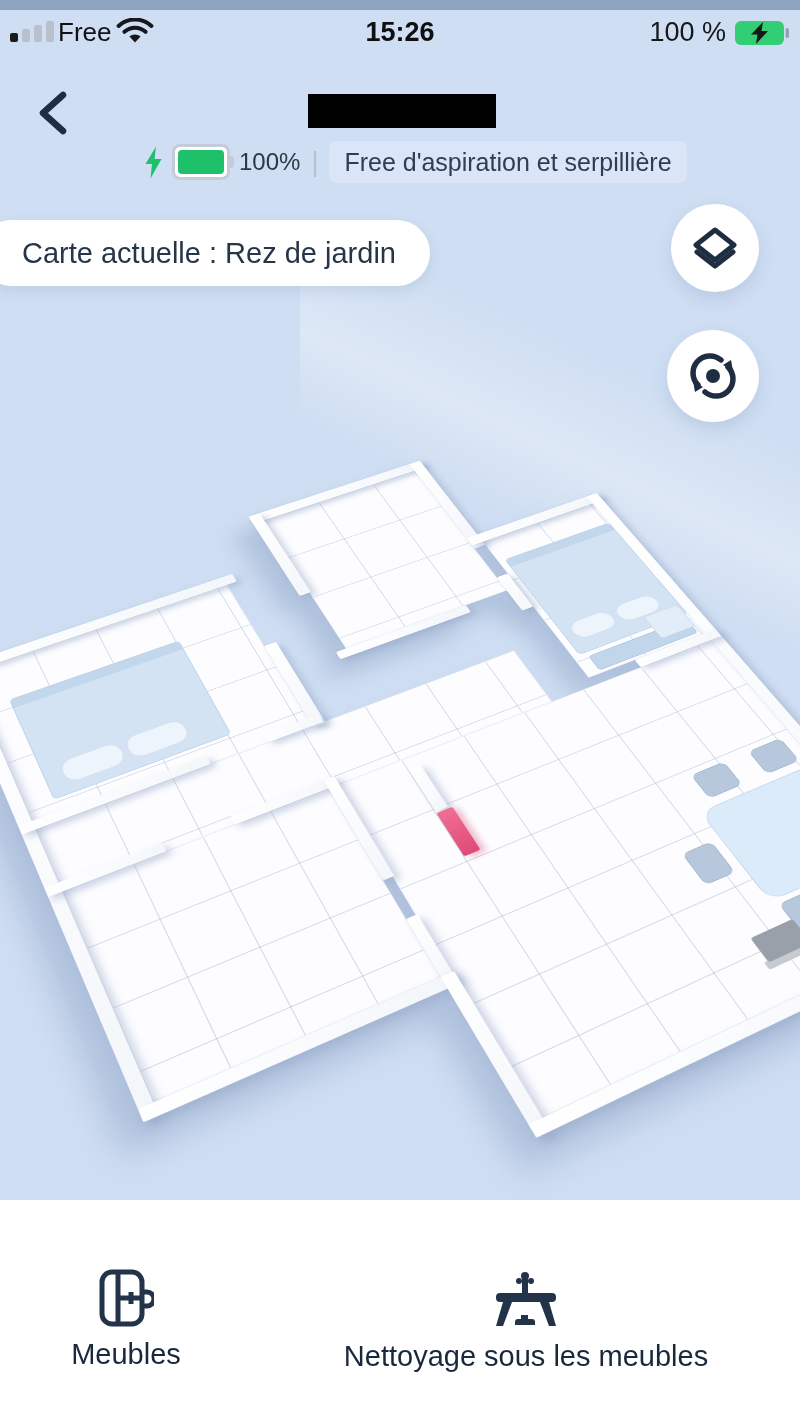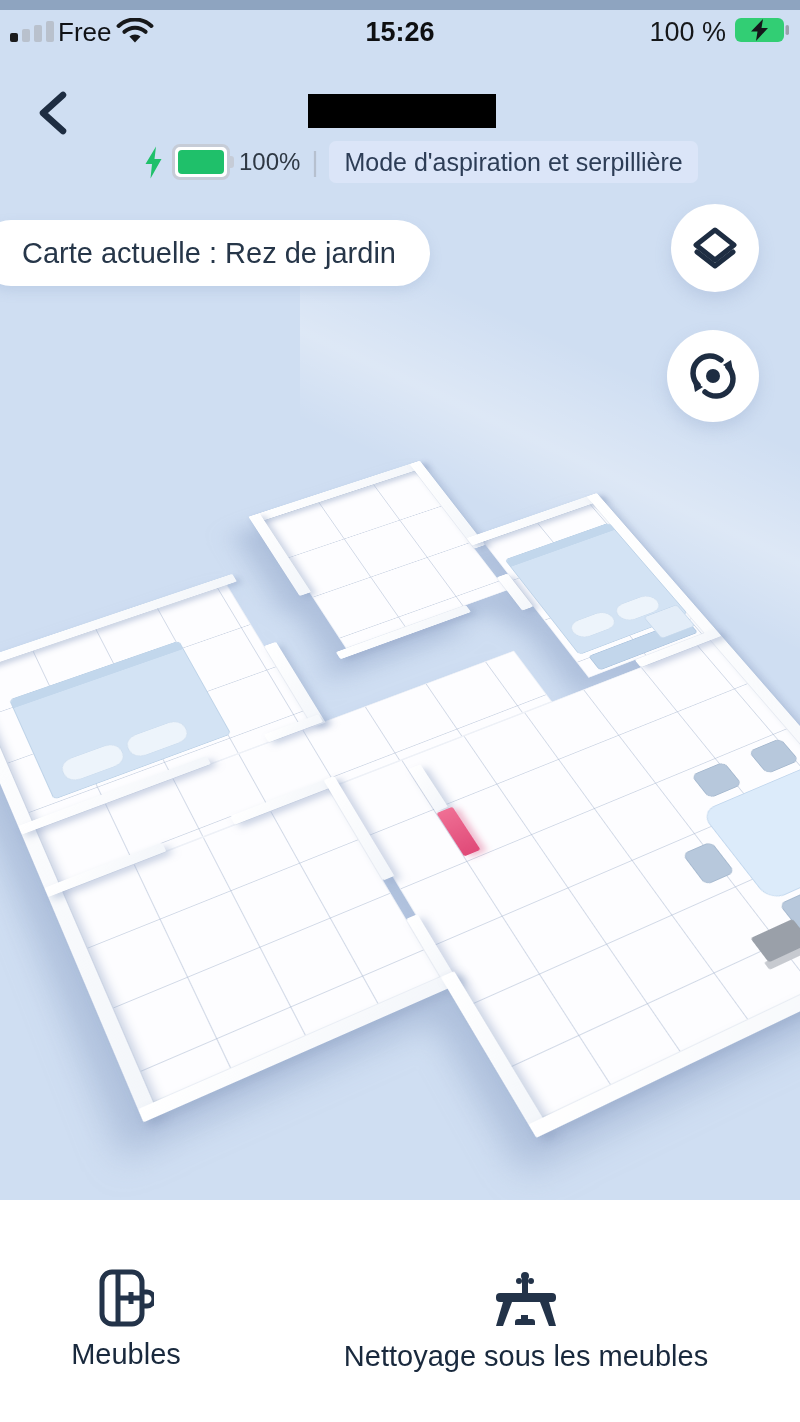--- a/index.html
+++ b/index.html
@@ -6,21 +6,21 @@
   .screen{
     position:relative;width:800px;height:1422px;margin:10px auto;
     background:#cfdef2;overflow:hidden;
     font-family:"Liberation Sans","DejaVu Sans",sans-serif;color:#1e2d42;
   }
   
   .status-bar{position:absolute;left:0;top:0;width:800px;height:44px;z-index:40;}
   .sig{position:absolute;bottom:12px;width:8px;border-radius:2px;}
   .carrier{position:absolute;left:58px;top:7px;font-size:26px;font-weight:500;color:#101216;}
   .sb-time{position:absolute;left:0;top:7px;width:800px;text-align:center;font-size:27px;font-weight:700;color:#0e0f11;}
-  .sb-right{position:absolute;right:10px;top:7px;display:flex;gap:8px;}
+  .sb-right{position:absolute;right:10px;top:7px;display:flex;align-items:center;gap:8px;}
   .sb-batt-txt{font-size:27px;color:#15171a;}
   
   .back-btn{position:absolute;left:28px;top:78px;width:52px;height:52px;z-index:40;background:none;border:none;padding:0;cursor:pointer;}
   .redaction{position:absolute;left:308px;top:84px;width:188px;height:34px;background:#000;z-index:40;}
   .dev-row{position:absolute;left:144px;top:130px;height:44px;display:flex;align-items:center;gap:9px;z-index:40;}
   .chip{position:relative;width:52px;height:30px;border:3px solid #c6ccd7;border-radius:8px;background:#fff;}
   .chip .fill{position:absolute;left:3px;top:3px;right:3px;bottom:3px;background:#1fc06a;border-radius:4px;}
   .chip .nub{position:absolute;right:-7px;top:9px;width:4px;height:12px;background:#c6ccd7;border-radius:0 3px 3px 0;}
   .dev-pct{font-size:24px;font-weight:500;color:#2e3844;}
   .dev-div{font-size:27px;color:#b6c0cf;margin:0 2px;}
@@ -102,21 +102,21 @@
   <div class="dev-row">
     <svg width="19" height="33" viewBox="0 0 19 33">
       <path d="M12 0.5 L1.5 18 h6.5 L6.5 32.5 L17.5 13 h-7 Z" fill="#1fc06a"></path>
     </svg>
     <span class="chip">
       <span class="fill"></span>
         <span class="nub"></span>
     </span>
     <span class="dev-pct">100%</span>
     <span class="dev-div">|</span>
-    <button class="mode-badge">Mode d'aspiration et serpillière</button>
+    <button class="mode-badge">Free d'aspiration et serpillière</button>
   </div>
 
   <button class="map-pill">Carte actuelle : Rez de jardin</button>
 
   <button class="circle-btn btn-layers">
     <svg width="48" height="48" viewBox="0 0 48 48">
       <path d="M24 6 L43 21 L24 36 L5 21 Z" fill="none" stroke="#1e2d42" stroke-width="5" stroke-linejoin="round"></path>
       <path d="M6 28 L24 42 L42 28" fill="none" stroke="#1e2d42" stroke-width="5" stroke-linecap="round" stroke-linejoin="round"></path>
     </svg>
   </button>

